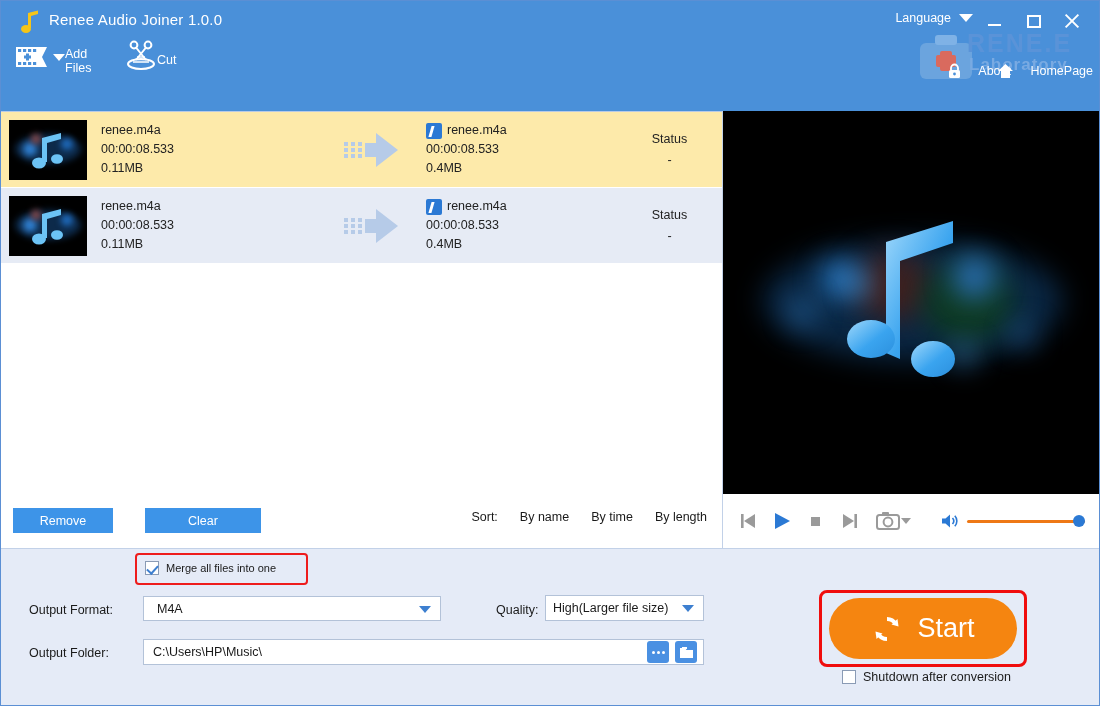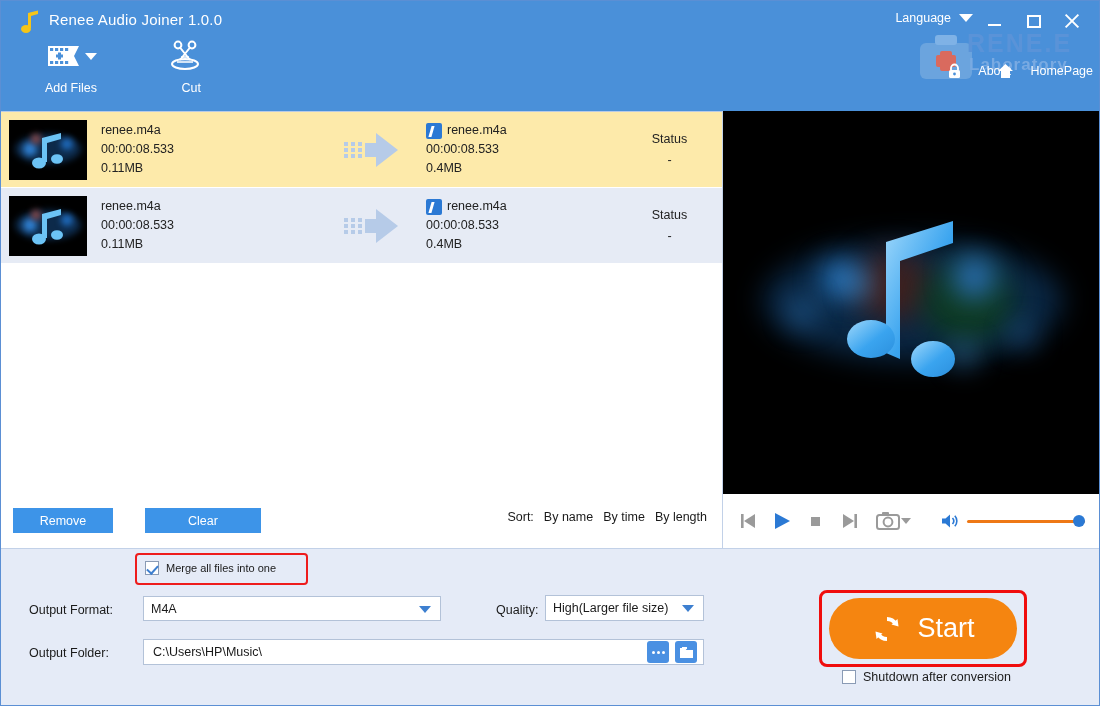--- a/index.html
+++ b/index.html
@@ -75,21 +75,21 @@
   }
   .wm-sub {
     position: absolute; left: 58px; top: 28px;
     font-size: 17px; font-weight: bold; letter-spacing: 1px;
     color: #79aae2;
   }
 
   
   .tool {
     position: absolute; top: 38px;
-    display: flex; flex-direction: column; align-items: flex-end;
+    display: flex; flex-direction: row; align-items: center;
   }
   .tool-addfiles { left: 14px; width: 82px; }
   .tool-cut { left: 124px; width: 76px; }
   .tool-label {
     color: #ffffff; font-size: 12.5px; margin-top: 8px;
   }
   .tool-icons { display: flex; align-items: center; gap: 4px; height: 34px; }
 
   .hdr-link {
     position: absolute; top: 62px;
@@ -176,21 +176,21 @@
     position: absolute; top: 11px; height: 25px;
     background: #3d94e8; color: #ffffff;
     font-size: 12.5px; border: none;
     display: flex; align-items: center; justify-content: center;
     font-family: "Liberation Sans", sans-serif;
   }
   .btn-remove { left: 12px; width: 100px; }
   .btn-clear { left: 144px; width: 116px; }
   .sortwrap {
     position: absolute; right: 16px; top: 13px;
-    display: flex; align-items: center; gap: 10px;
+    display: flex; align-items: center; gap: 22px;
     font-size: 12.5px; color: #1a1a1a;
   }
 
   
   .preview {
     position: absolute; left: 722px; top: 110px;
     width: 378px; height: 383px;
     background: #000000;
     overflow: hidden;
   }
@@ -248,21 +248,21 @@
   }
   .lbl-format { left: 28px; top: 602px; }
   .lbl-folder { left: 28px; top: 645px; }
   .lbl-quality { left: 495px; top: 602px; }
   .combo {
     position: absolute;
     background: #ffffff; border: 1px solid #b3c2d8;
     display: flex; align-items: center;
     font-size: 12.5px; color: #1a1a1a;
   }
-  .combo-format { left: 142px; top: 595px; width: 298px; height: 25px; padding-left: 7px; }
+  .combo-format { left: 142px; top: 595px; width: 298px; height: 25px; padding-left: 13px; }
   .combo-quality { left: 544px; top: 594px; width: 159px; height: 26px; padding-left: 7px; }
   .combo-arrow {
     position: absolute; right: 9px; top: 50%;
     width: 0; height: 0; margin-top: -3px;
     border-left: 6px solid transparent;
     border-right: 6px solid transparent;
     border-top: 7px solid #3d7fd0;
   }
   .folder-field {
     position: absolute; left: 142px; top: 638px;

